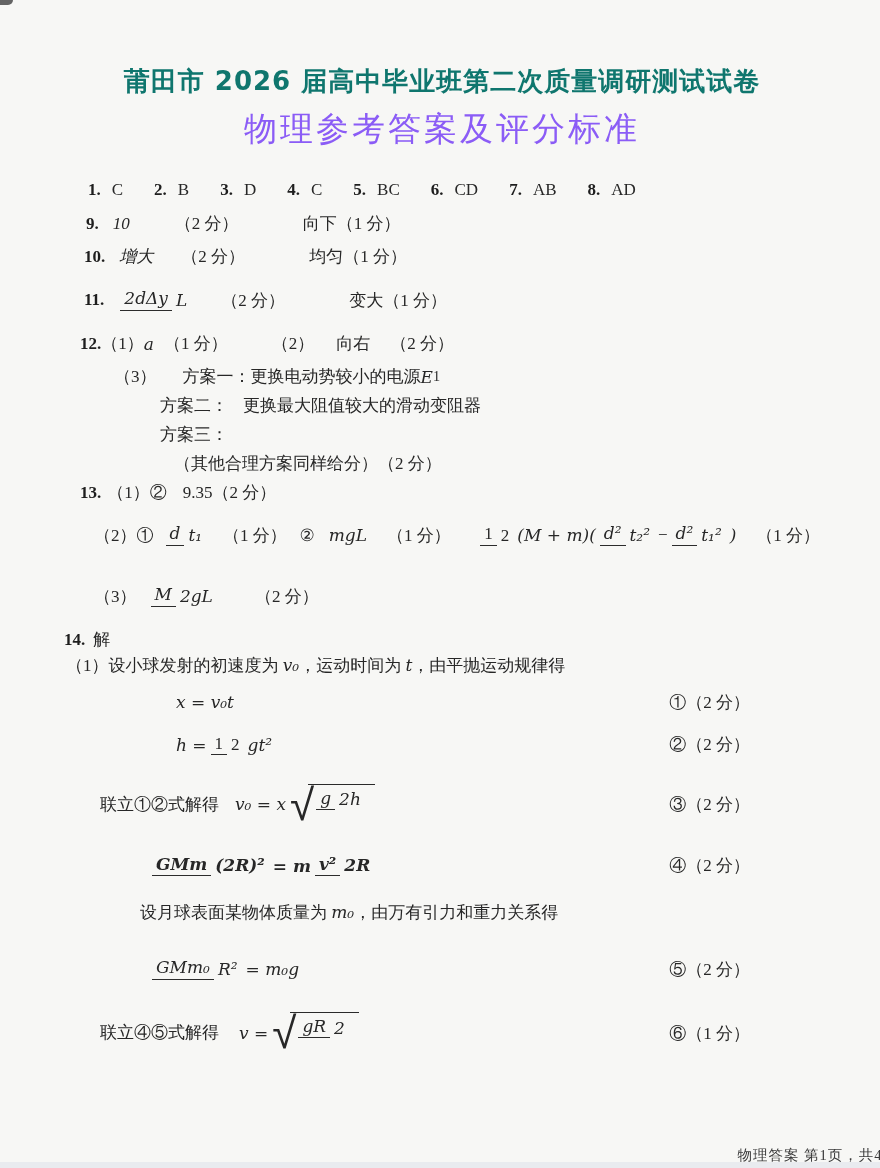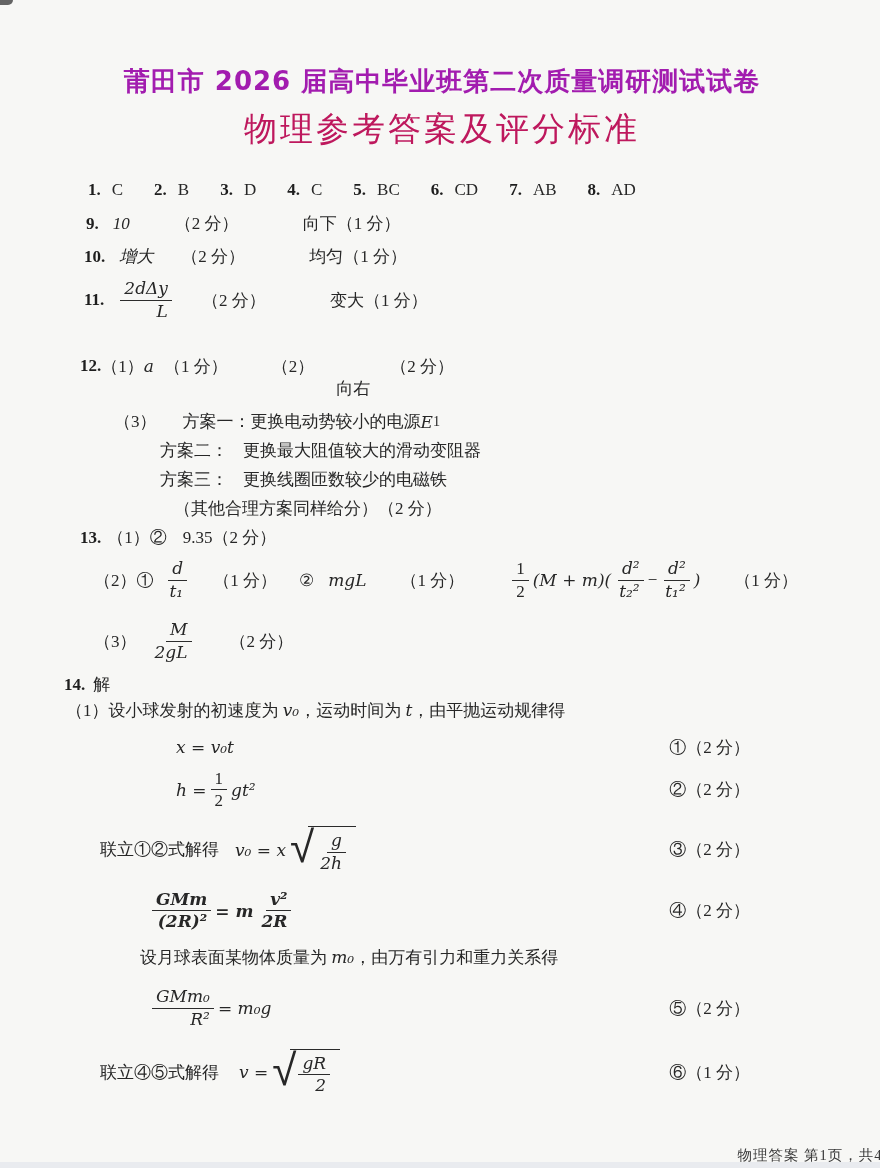--- a/index.html
+++ b/index.html
@@ -7,39 +7,39 @@
     width:880px;height:1168px;position:relative;overflow:hidden;
     background:#f7f7f5;
     font-family:"Liberation Serif","DejaVu Serif",serif;
     color:#272727;font-size:17px;
   }
   .page{position:absolute;inset:0;padding:0 60px 0 64px;box-sizing:border-box;}
   .corner-mark{position:absolute;top:0;left:0;width:13px;height:5px;background:#4a4a4a;border-radius:0 0 5px 0;opacity:.85;}
   .bottom-strip{position:absolute;bottom:0;left:0;right:0;height:6px;background:#e9ebef;}
 
   .title1{margin-top:64px;text-align:center;font-family:"DejaVu Sans","Liberation Sans",sans-serif;
-          font-weight:700;font-size:26px;letter-spacing:1px;color:#a21caf;}
-  .title2{margin-top:8px;text-align:center;font-size:33px;letter-spacing:3px;color:#be185d;}
+          font-weight:700;font-size:26px;letter-spacing:1px;color:#0f766e;}
+  .title2{margin-top:8px;text-align:center;font-size:33px;letter-spacing:3px;color:#8b5cf6;}
 
   .row{display:flex;align-items:center;white-space:nowrap;}
   .qnum{font-weight:bold;color:#1e1e1e;}
   .math{font-style:italic;font-family:"DejaVu Serif","Liberation Serif",serif;}
   .up{font-style:normal;}
 
   .choices{margin:28px 0 0 24px;display:flex;gap:31px;}
   .choice-pair{display:inline-flex;gap:11px;}
 
   .row9{margin:12px 0 0 22px;}
   .row10{margin:10px 0 0 20px;align-items:center;}
   .row11{margin:6px 0 0 20px;height:52px;}
   .row12{margin:6px 0 0 16px;}
   .cell-a1{display:inline-block;min-width:62px;margin-left:14px;font-style:italic;}
   .cell-s1{display:inline-block;min-width:128px;}
 
-  .frac{display:inline-flex;flex-direction:column;align-items:flex-end;vertical-align:middle;
+  .frac{display:inline-flex;flex-direction:row;align-items:center;vertical-align:middle;
         line-height:1.12;margin:0 4px;text-align:center;}
   .frac .fn{padding:0 4px 1px;border-bottom:1.4px solid #2c2c2c;}
   .frac .fd{padding:1px 4px 0;}
 
   .plan{margin:8px 0 0 96px;gap:15px;}
   .plan.p2{margin-top:6px;}
   .note{margin:6px 0 0 110px;}
 
   .q13l1{margin:6px 0 0 16px;}
   .q13l2{margin:2px 0 0 30px;height:58px;}
@@ -52,21 +52,21 @@
   .intro{margin:2px 0 0 2px;line-height:1.5;}
   .intro2{margin:8px 0 0 2px;line-height:1.5;}
   .intro3{margin:6px 0 0 76px;line-height:1.5;}
 
   .eq{display:flex;align-items:center;}
   .eq .tag{margin-left:auto;margin-right:70px;white-space:nowrap;font-style:normal;}
   .eq1{margin:12px 0 0 0;} .eq1 .body{margin-left:112px;}
   .eq2{margin:8px 0 0 0;height:46px;} .eq2 .body{margin-left:112px;}
   .eq3{margin:10px 0 0 0;height:54px;} .eq3 .body{margin-left:36px;}
   .eq4{margin:6px 0 0 0;height:56px;} .eq4 .body{margin-left:84px;font-weight:bold;}
-  .eq5{margin:12px 0 0 0;height:52px;gap:36px;} .eq5 .body{margin-left:84px;}
+  .eq5{margin:18px 0 0 0;height:52px;gap:36px;} .eq5 .body{margin-left:84px;}
   .eq6{margin:10px 0 0 0;height:56px;} .eq6 .body{margin-left:36px;}
   .eq .body{display:inline-flex;align-items:center;white-space:nowrap;}
 
   .sqrt{display:inline-flex;align-items:flex-start;vertical-align:middle;margin-left:4px;}
   .rsign{font-family:"DejaVu Sans",sans-serif;font-style:normal;font-size:44px;line-height:0.95;
          font-weight:300;margin-right:-6px;}
   .rbody{border-top:1.7px solid #2a2a2a;padding:4px 10px 0 8px;display:inline-flex;align-items:center;}
 
   .footer{position:absolute;top:1146px;left:18px;width:100%;text-align:right;
           font-size:14.5px;color:#3a3a3a;letter-spacing:1px;}
@@ -138,38 +138,37 @@
     <span class="cell-s1" style="margin-left:26px;">（2 分）</span>
     <span>变大（1 分）</span>
   </div>
 
   <div class="row row12">
     <span class="qnum">12.</span>
     <span>（1）</span>
     <span class="math">a</span>
     <span style="margin-left:10px;">（1 分）</span>
     <span style="margin-left:44px;">（2）</span>
-    <span style="margin-left:22px;margin-top:45px;">向右</span>
+    <span style="margin-left:22px;">向右</span>
     <span style="margin-left:20px;">（2 分）</span>
   </div>
 
   <div class="row" style="margin:10px 0 0 50px;">
     <span>（3）</span>
     <span style="margin-left:26px;">方案一：</span>
     <span>更换电动势较小的电源 </span>
     <span class="math">E</span>
     <sub class="up">1</sub>
   </div>
   <div class="row plan p2">
     <span>方案二：</span>
     <span>更换最大阻值较大的滑动变阻器</span>
   </div>
   <div class="row plan p2">
     <span>方案三：</span>
-    <span>更换线圈匝数较少的电磁铁</span>
   </div>
   <div class="row note">
     <span>（其他合理方案同样给分）（2 分）</span>
   </div>
 
   <div class="row q13l1">
     <span class="qnum">13.</span>
     <span style="margin-left:6px;">（1）②</span>
     <span style="margin-left:16px;">9.35（2 分）</span>
   </div>

